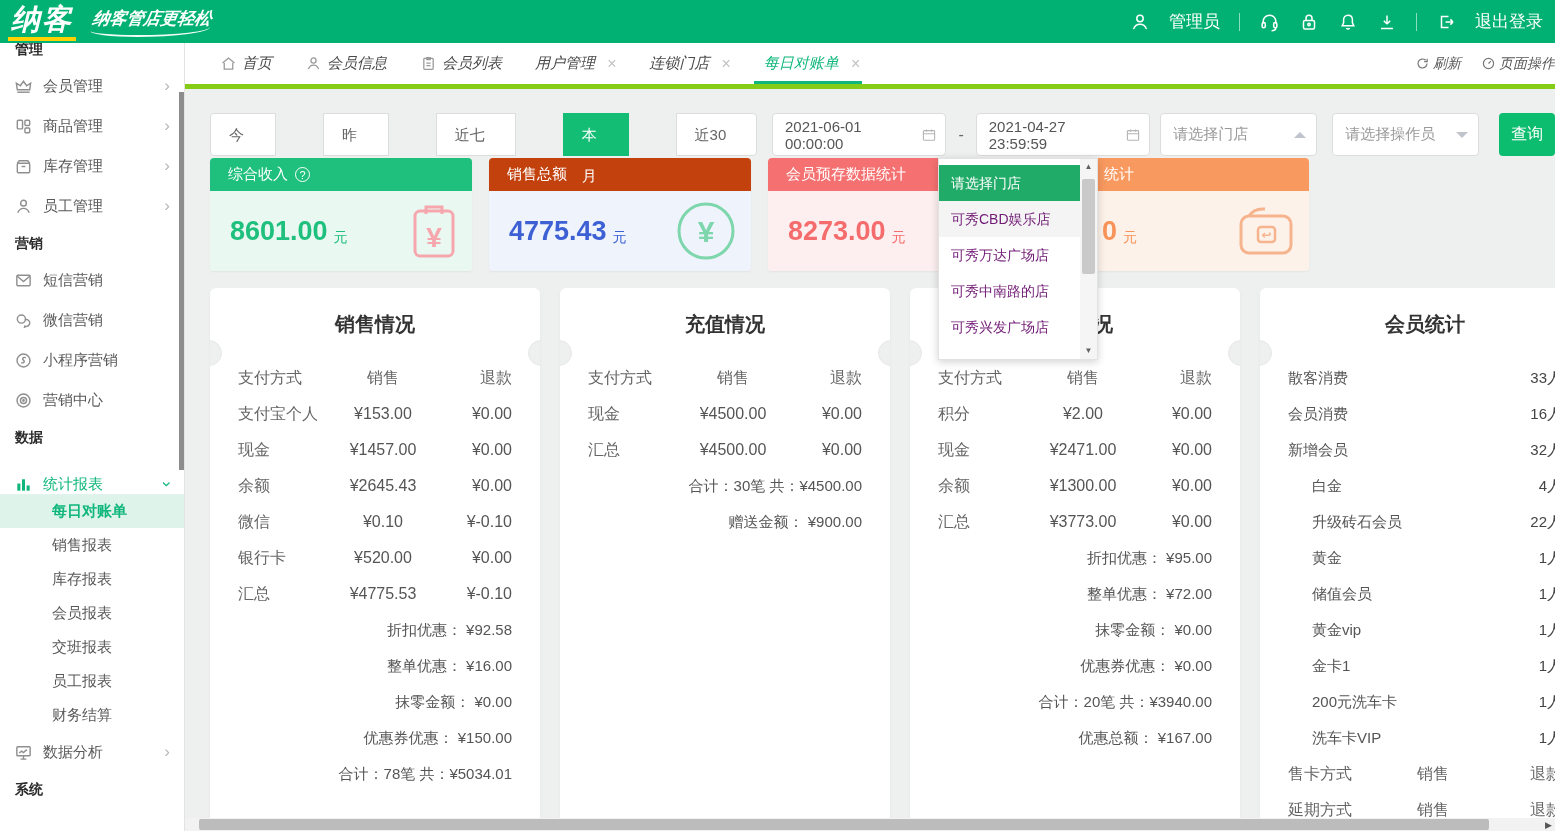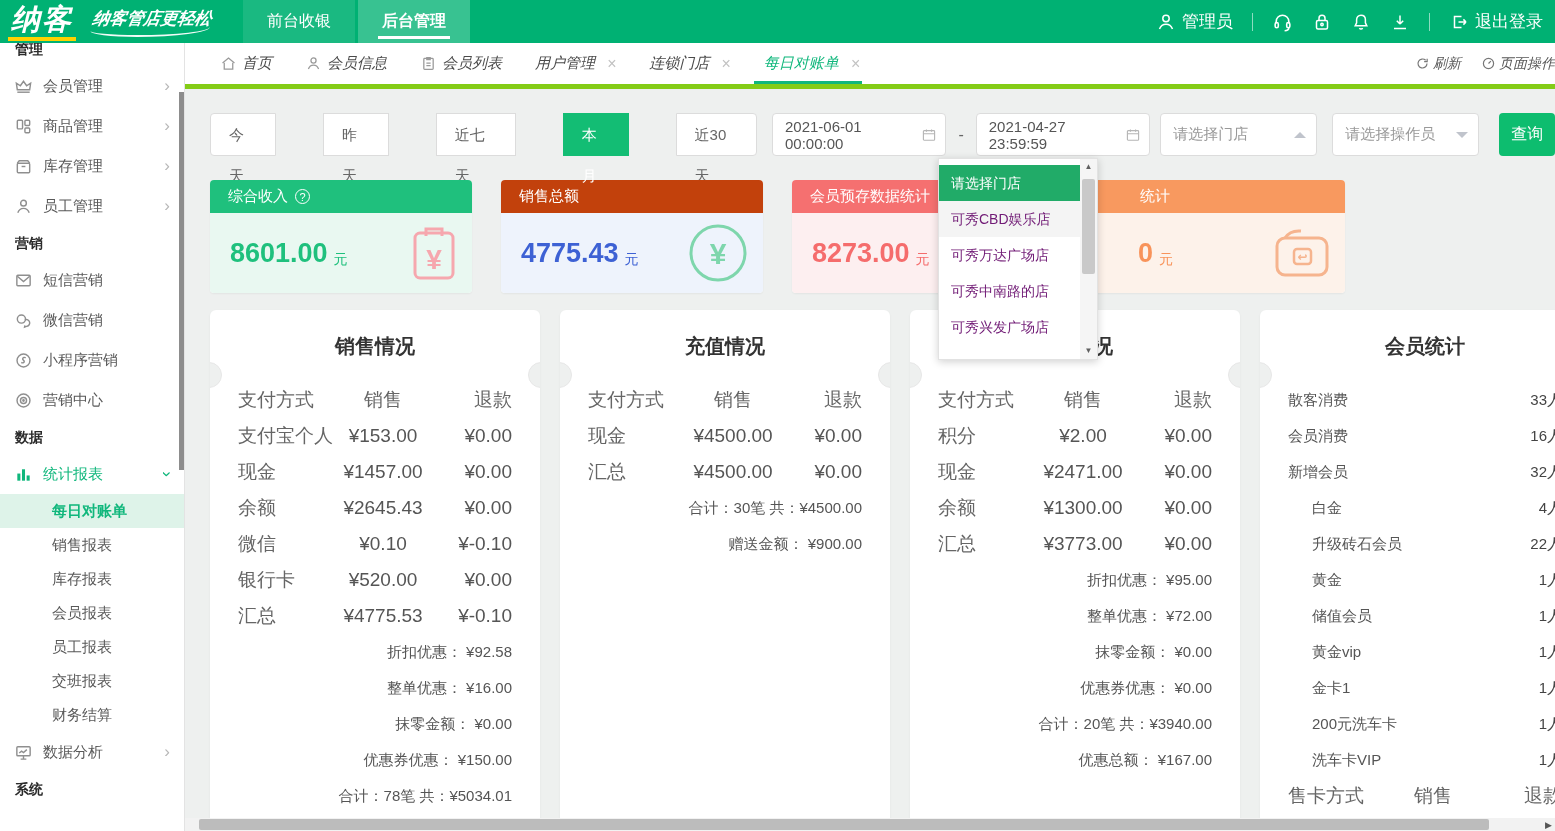--- a/index.html
+++ b/index.html
@@ -17,33 +17,33 @@
     border-radius:0 0 60% 40%/0 0 10px 6px; }
   .topnav { display:flex; height:100%; margin-left:32px; }
   .topnav-item { padding:0 24px; display:flex; align-items:center; font-size:16px;
     background:rgba(255,255,255,.10); margin-right:3px; cursor:pointer; }
   .topnav-item.active { background:rgba(255,255,255,.22); position:relative; font-weight:bold; }
   .topnav-item.active::after { content:""; position:absolute; left:20px; right:20px; bottom:4px;
     height:3px; background:#fff; }
   .topbar-right { margin-left:auto; display:flex; align-items:center; gap:19px;
     padding-right:12px; font-size:17px; }
   .tb-ic { color:#fff; display:flex; align-items:center; cursor:pointer; }
-  .tb-user { display:flex; align-items:center; gap:6px; cursor:pointer; }
+  .tb-user { display:flex; align-items:center; gap:19px; cursor:pointer; }
   .tsep { width:1px; height:18px; background:rgba(255,255,255,.55); }
 
   
   .sidebar { position:absolute; top:43px; left:0; width:185px; bottom:0; background:#fff;
     overflow:hidden; border-right:1px solid #e3e3e3; z-index:10; }
   .side-section { height:34px; line-height:34px; padding:0 15px; font-size:14px; font-weight:bold; color:#2b2b2b; }
   .side-section.clip-top { margin-top:-11px; }
   .side-item { height:40px; display:flex; align-items:center; padding:0 14px; font-size:15px;
     color:#595959; cursor:pointer; }
   .side-item .sicon { width:19px; height:19px; margin-right:10px; color:#8f8f8f; flex-shrink:0; }
   .side-item .chev { margin-left:auto; color:#b8b8b8; font-size:17px; }
-  .side-item.green, .side-item.green .sicon { color:#10b77c; }
+  .side-item.green, .side-item.green .sicon { color:#10b77c;align-items:flex-end; }
   .side-item.green .chev { color:#10b77c; transform:rotate(90deg); }
   .side-sub { height:34px; line-height:34px; padding-left:52px; font-size:15px; color:#595959; cursor:pointer; }
   .side-sub.active { background:#def3e9; color:#10b77c; font-weight:bold; }
   .side-scrollbar { position:absolute; top:49px; right:0; width:5px; height:378px; background:#8d8d8d; }
 
   
   .main { position:absolute; top:43px; left:185px; right:0; bottom:0; }
   .tabbar { height:46px; background:#fff; display:flex; align-items:center; padding-left:35px;
     border-bottom:5px solid #84cc16;font-style:italic; }
   .tab { display:flex; align-items:center; gap:5px; margin-right:33px; font-size:15px;
@@ -79,21 +79,21 @@
   .sel-store { width:160px; margin-left:10px; }
   .sel-op { width:150px; margin-left:15px; }
   .caret { margin-left:auto; width:0; height:0; border-left:6px solid transparent;
     border-right:6px solid transparent; }
   .caret.up { border-bottom:6px solid #c0c4cc; }
   .caret.down { border-top:6px solid #c0c4cc; }
   .qbtn-query { margin-left:20px; width:57px; height:43px; background:#0dbd6f; color:#fff;
     border:none; border-radius:4px; font-size:16px; cursor:pointer; font-family:inherit; }
 
   
-  .cards-row { display:flex; gap:29px; margin-top:24px; }
+  .cards-row { display:flex; gap:17px; margin-top:2px; }
   .card { width:262px; height:113px; border-radius:4px; overflow:hidden; background:#fff;
     flex-shrink:0; box-shadow:0 1px 2px rgba(0,0,0,.05); }
   .card-h { height:33px; color:#fff; font-size:15px; display:flex; align-items:center;
     gap:7px; padding-left:18px; }
   .card-b { height:80px; display:flex; align-items:center; padding:0 14px 0 20px; }
   .card-v { font-size:27px; font-weight:bold; }
   .card-u { font-size:14px; margin-left:6px; margin-top:14px; }
   .card-icon { margin-left:auto; }
   .c-income .card-h { background:#1fc07d; } .c-income .card-b { background:#e9f8f1; }
   .c-income .card-v, .c-income .card-u { color:#1fc07d; }
@@ -110,21 +110,21 @@
   
   .panels-row { display:flex; gap:20px; margin-top:17px; }
   .panel { width:330px; height:680px; flex-shrink:0; background:#fff; border-radius:6px;
     position:relative; overflow:hidden; box-shadow:0 1px 3px rgba(0,0,0,.05); }
   .notch { position:absolute; width:26px; height:26px; border-radius:50%; background:#eef0ef;
     border:1px solid #e6e6e6; top:52px; }
   .notch.l { left:-14px; } .notch.r { right:-14px; }
   .panel-title { height:72px; display:flex; align-items:center; justify-content:center;
     font-size:20px; font-weight:bold; color:#333; }
   .panel-title.frag { justify-content:flex-start; padding-left:183px; }
-  .trow { display:flex; align-items:center; height:36px; padding:0 28px; font-size:19px; color:#666; }
+  .trow { display:flex; align-items:center; height:36px; padding:0 28px; font-size:16px; color:#666; }
   .trow .c1 { width:96px; white-space:nowrap; }
   .trow .c2 { flex:1; text-align:center; color:#555; }
   .trow .c3 { width:80px; text-align:right; color:#555; }
   .trow.thead .c2, .trow.thead .c3 { color:#666; }
   .sumrow { height:36px; line-height:36px; text-align:right; padding-right:28px;
     font-size:15px; color:#555; white-space:nowrap; }
   .mrow { display:flex; justify-content:space-between; align-items:center; height:36px;
     padding:0 28px; font-size:15px; color:#555; }
   .mrow.ind { padding-left:52px; }
   .mrow .mval { color:#444; }
@@ -150,24 +150,20 @@
     background:#bcbcbc; border-radius:2px; cursor:grab; }
   .harrow { position:absolute; right:3px; top:0; bottom:0; display:flex; align-items:center;
     color:#555; font-size:9px; }
 </style>
 </head>
 <body>
 
 <div class="topbar">
   <div class="logo">纳客</div>
   <div class="tagline">纳客管店更轻松</div>
-  <div class="topnav">
-    <div class="topnav-item">前台收银</div>
-    <div class="topnav-item active">后台管理</div>
-  </div>
   <div class="topbar-right">
     <div class="tb-user">
       <span class="tb-ic">
         <svg width="20" height="20" viewBox="0 0 20 20" fill="none" stroke="#fff" stroke-width="1.5">
             <circle cx="10" cy="6.5" r="3.2"></circle>
             <path d="M3.5 17c1.2-3.2 3.6-4.8 6.5-4.8s5.3 1.6 6.5 4.8"></path>
           </svg>
       </span>
       <span>管理员</span>
     </div>
@@ -308,22 +304,22 @@
           <rect x="13.3" y="11" width="3.2" height="5.5"></rect>
         </svg>
       </span>
     <span>统计报表</span>
     <span class="chev">›</span>
   </div>
   <div class="side-sub active">每日对账单</div>
   <div class="side-sub">销售报表</div>
   <div class="side-sub">库存报表</div>
   <div class="side-sub">会员报表</div>
+  <div class="side-sub">交班报表</div>
   <div class="side-sub">员工报表</div>
-  <div class="side-sub">交班报表</div>
   <div class="side-sub">财务结算</div>
 
   <div class="side-item">
     <span class="sicon">
         <svg viewBox="0 0 20 20" width="19" height="19" fill="none" stroke="currentColor" stroke-width="1.5">
           <rect x="3" y="4" width="14" height="9.5" rx="1"></rect>
           <path d="M7 17h6M10 13.5V17"></path>
           <path d="M5.5 10.5l2.5-2 2 1.5 3.5-3"></path>
         </svg>
       </span>

